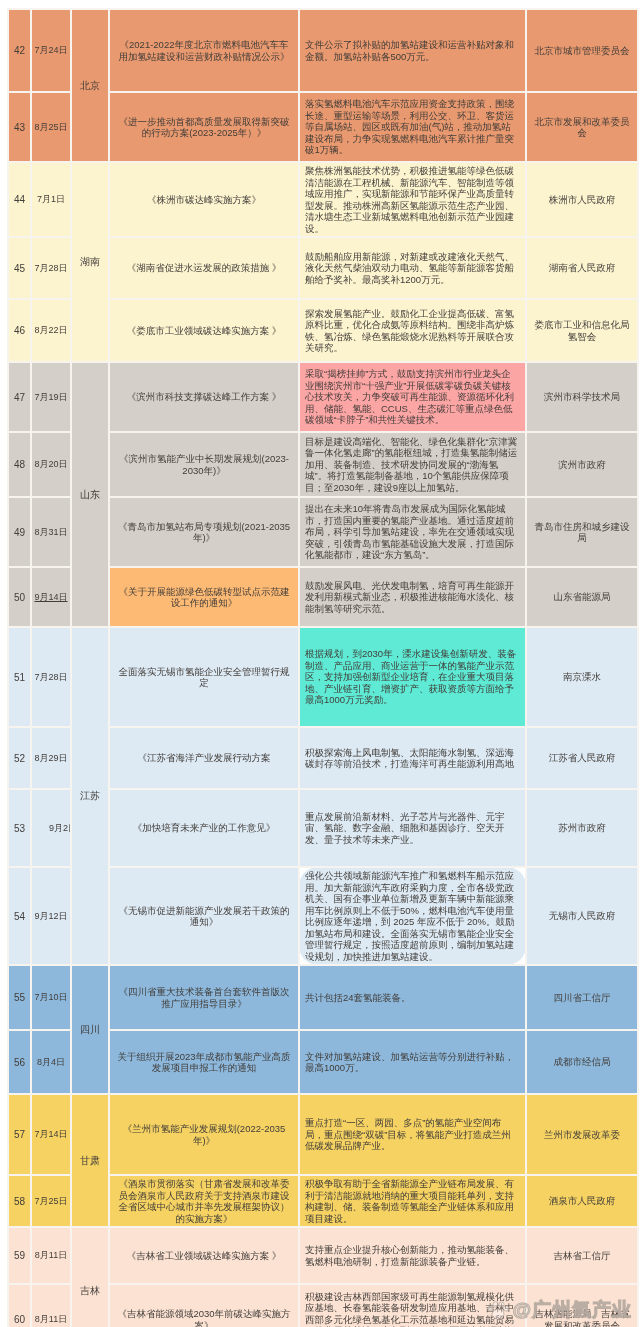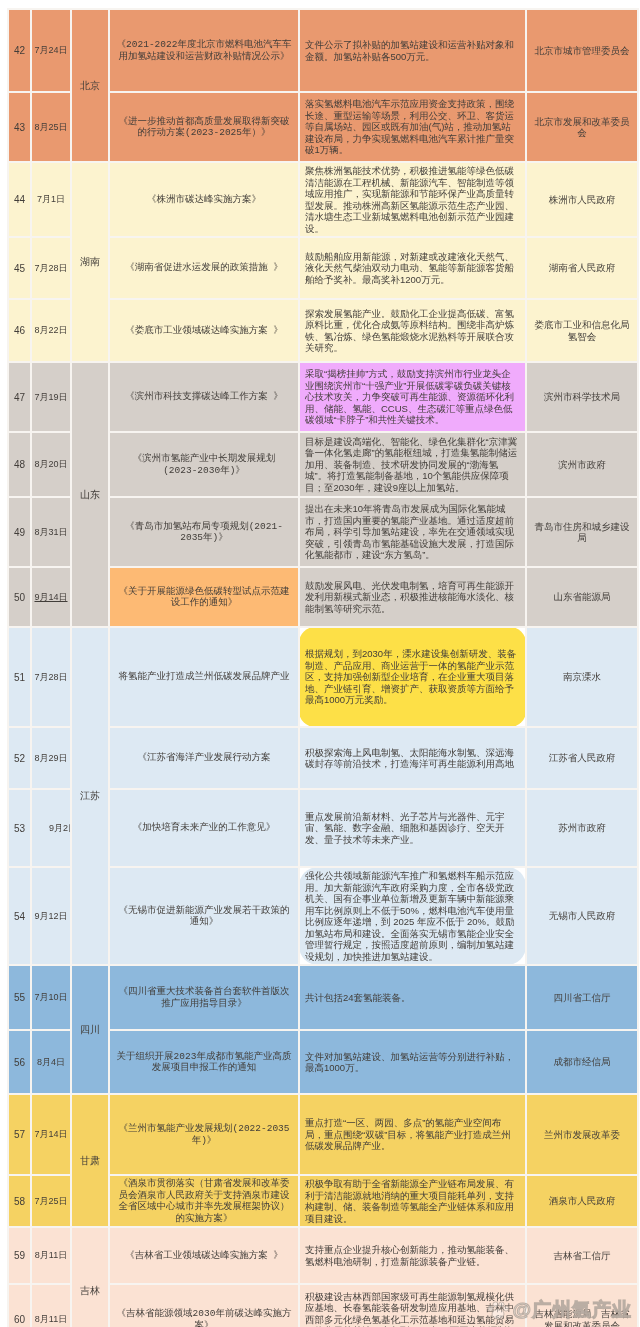--- a/index.html
+++ b/index.html
@@ -19,21 +19,21 @@
   td {
     border:2px solid #f7f4f0;
     color:#413d39;
     vertical-align:middle;
     overflow:hidden;
     padding:1px 3px;
   }
   td.num   { text-align:center; font-size:10px; padding:0; }
   td.date  { text-align:center; font-size:9px;  padding:0; white-space:nowrap; }
   td.region{ text-align:center; font-size:10px; padding:0; }
-  td.title { text-align:center; font-size:9.5px; line-height:11.5px; padding:1px 6px;font-family:Liberation Mono, monospace; }
+  td.title { text-align:center; font-size:9.5px; line-height:11.5px; padding:1px 6px; }
   td.desc  { text-align:left;   font-size:9.5px; line-height:11.5px; padding:2px 5px; }
   td.agency{ text-align:center; font-size:9.5px; line-height:11.5px; padding:1px 4px; }
 
   .watermark {
     position:absolute; right:8px; bottom:4px;
     display:flex; align-items:center; gap:2px;
     font-size:19px; font-weight:700; letter-spacing:1px;
     color:rgba(255,255,255,0.45);
     -webkit-text-stroke:1px rgba(172,160,150,0.8);
     text-shadow:0 0 1px rgba(172,160,150,0.35);
@@ -90,21 +90,21 @@
         <td class="date" style="background: rgb(252, 243, 207);">8月22日</td>
         <td class="title" style="background: rgb(252, 243, 207);">《娄底市工业领域碳达峰实施方案 》</td>
         <td class="desc" style="background: rgb(252, 243, 207);">探索发展氢能产业。鼓励化工企业提高低碳、富氢原料比重，优化合成氨等原料结构。围绕非高炉炼铁、氢冶炼、绿色氢能煅烧水泥熟料等开展联合攻关研究。</td>
         <td class="agency" style="background: rgb(252, 243, 207);">娄底市工业和信息化局氢智会</td>
       </tr>
       <tr style="height: 70px;">
         <td class="num" style="background: rgb(213, 207, 201);">47</td>
         <td class="date" style="background: rgb(213, 207, 201);">7月19日</td>
         <td class="region" rowspan="4" style="background: rgb(213, 207, 201);">山东</td>
         <td class="title" style="background: rgb(213, 207, 201);">《滨州市科技支撑碳达峰工作方案 》</td>
-        <td class="desc" style="background: #f0abfc;">采取“揭榜挂帅”方式，鼓励支持滨州市行业龙头企业围绕滨州市“十强产业”开展低碳零碳负碳关键核心技术攻关，力争突破可再生能源、资源循环化利用、储能、氢能、CCUS、生态碳汇等重点绿色低碳领域“卡脖子”和共性关键技术。</td>
+        <td class="desc" style="background: #fca5a5;">采取“揭榜挂帅”方式，鼓励支持滨州市行业龙头企业围绕滨州市“十强产业”开展低碳零碳负碳关键核心技术攻关，力争突破可再生能源、资源循环化利用、储能、氢能、CCUS、生态碳汇等重点绿色低碳领域“卡脖子”和共性关键技术。</td>
         <td class="agency" style="background: rgb(213, 207, 201);">滨州市科学技术局</td>
       </tr>
       <tr style="height: 65px;">
         <td class="num" style="background: rgb(213, 207, 201);">48</td>
         <td class="date" style="background: rgb(213, 207, 201);">8月20日</td>
         <td class="title" style="background: rgb(213, 207, 201);">《滨州市氢能产业中长期发展规划(2023-2030年)》</td>
         <td class="desc" style="background: rgb(213, 207, 201);">目标是建设高端化、智能化、绿色化集群化“京津冀鲁一体化氢走廊”的氢能枢纽城，打造集氢能制储运加用、装备制造、技术研发协同发展的“渤海氢城”。将打造氢能制备基地，10个氢能供应保障项目；至2030年，建设9座以上加氢站。</td>
         <td class="agency" style="background: rgb(213, 207, 201);">滨州市政府</td>
       </tr>
       <tr style="height: 70px;">
@@ -118,22 +118,22 @@
         <td class="num" style="background: rgb(213, 207, 201);">50</td>
         <td class="date" style="background: rgb(213, 207, 201); text-decoration: underline;">9月14日</td>
         <td class="title" style="background: #fdba74; margin-top: 43px;">《关于开展能源绿色低碳转型试点示范建设工作的通知》</td>
         <td class="desc" style="background: rgb(213, 207, 201);">鼓励发展风电、光伏发电制氢，培育可再生能源开发利用新模式新业态，积极推进核能海水淡化、核能制氢等研究示范。</td>
         <td class="agency" style="background: rgb(213, 207, 201);">山东省能源局</td>
       </tr>
       <tr style="height: 100px;">
         <td class="num" style="background: rgb(221, 233, 243);">51</td>
         <td class="date" style="background: rgb(221, 233, 243);">7月28日</td>
         <td class="region" rowspan="4" style="background: rgb(221, 233, 243);">江苏</td>
-        <td class="title" style="background: rgb(221, 233, 243);">将氢能产业打造成兰州低碳发展品牌产业</td>
-        <td class="desc" style="background: #fde047; border-radius: 16px;">根据规划，到2030年，溧水建设集创新研发、装备制造、产品应用、商业运营于一体的氢能产业示范区，支持加强创新型企业培育，在企业重大项目落地、产业链引育、增资扩产、获取资质等方面给予最高1000万元奖励。</td>
+        <td class="title" style="background: rgb(221, 233, 243);">全面落实无锡市氢能企业安全管理暂行规定</td>
+        <td class="desc" style="background: #5eead4;">根据规划，到2030年，溧水建设集创新研发、装备制造、产品应用、商业运营于一体的氢能产业示范区，支持加强创新型企业培育，在企业重大项目落地、产业链引育、增资扩产、获取资质等方面给予最高1000万元奖励。</td>
         <td class="agency" style="background: rgb(221, 233, 243);">南京溧水</td>
       </tr>
       <tr style="height: 62px;">
         <td class="num" style="background: rgb(221, 233, 243);">52</td>
         <td class="date" style="background: rgb(221, 233, 243);">8月29日</td>
         <td class="title" style="background: rgb(221, 233, 243);">《江苏省海洋产业发展行动方案</td>
         <td class="desc" style="background: rgb(221, 233, 243);">积极探索海上风电制氢、太阳能海水制氢、深远海碳封存等前沿技术，打造海洋可再生能源利用高地</td>
         <td class="agency" style="background: rgb(221, 233, 243);">江苏省人民政府</td>
       </tr>
       <tr style="height: 78px;">

